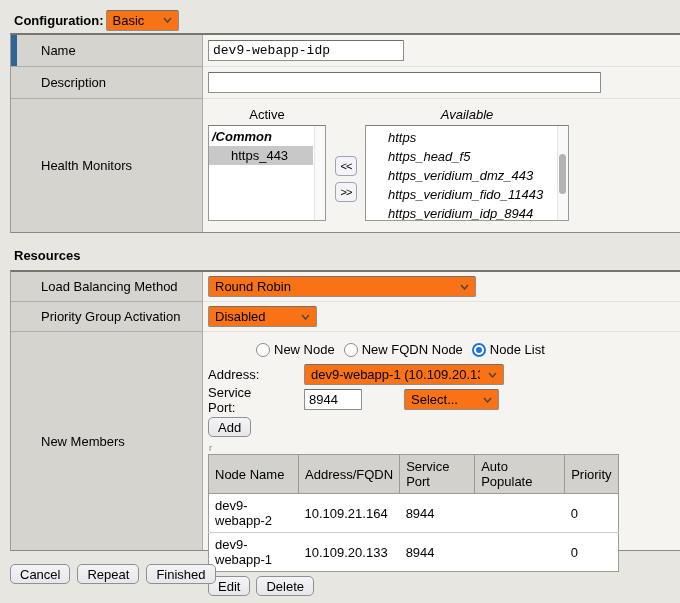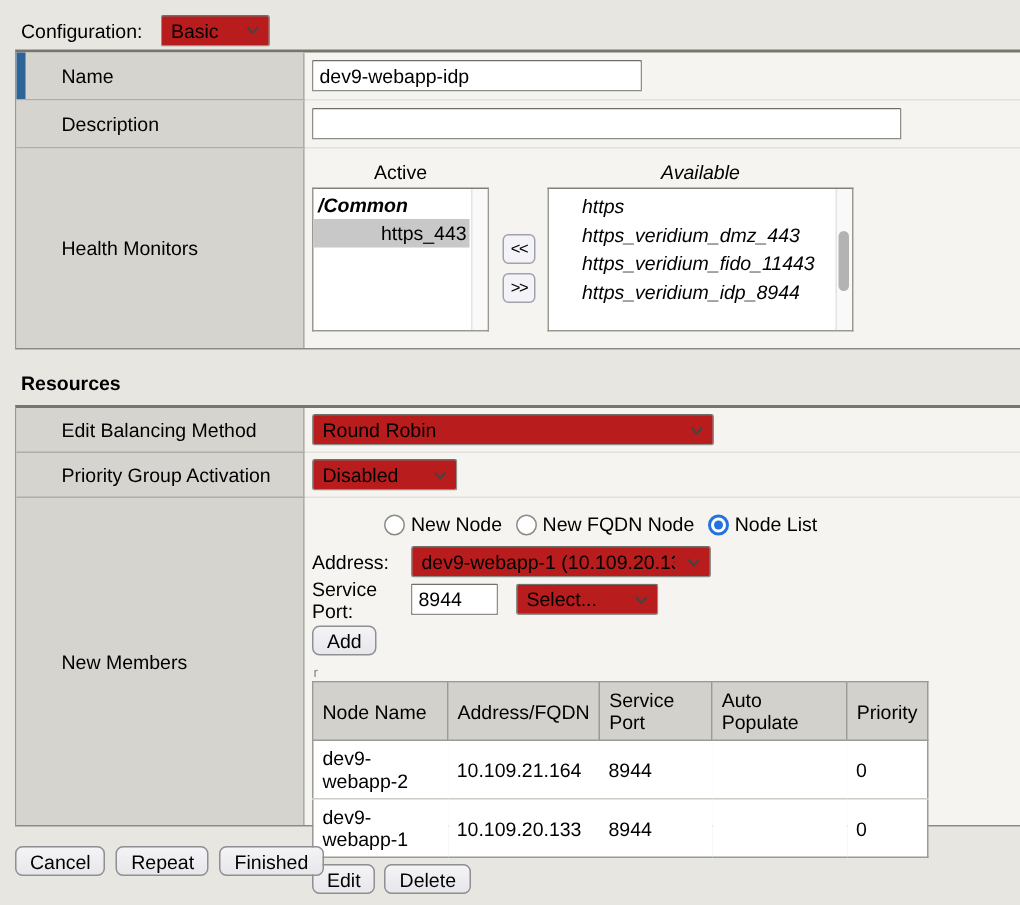--- a/index.html
+++ b/index.html
@@ -21,37 +21,37 @@
     font-family:"Liberation Sans",sans-serif;
     font-size:13px;color:#000;
   }
   
   .txt{
     height:21px;background:#fff;border:1px solid var(--ctl-border);
     border-top-color:#706f6a;padding:0 4px;font:13px "Liberation Sans",sans-serif;
     border-radius:1px;
   }
   .sel{
-    height:21px;background:#b91c1c;border:1px solid var(--ctl-border);
+    height:21px;background:#f97316;border:1px solid var(--ctl-border);
     border-top-color:#706f6a;border-radius:2px;
     display:inline-flex;align-items:center;justify-content:space-between;
     padding:0 6px;cursor:default;
   }
   .sel .sel-text{white-space:nowrap;overflow:hidden;}
   .sel svg{flex:none;margin-left:8px;}
   .btn{
     display:inline-flex;align-items:center;justify-content:center;
     height:20px;padding:0 9px;
     background:linear-gradient(#f4f3f6,#e7e6ea);
     border:1px solid #8f8f94;border-radius:5px;
     font:13px "Liberation Sans",sans-serif;color:#000;cursor:default;
   }
   
   .config-bar{display:flex;align-items:center;margin:10px 0 3px 14px;height:20px;}
-  .config-bar .cfg-label{font-weight:normal;margin-right:12px;}
+  .config-bar .cfg-label{font-weight:bold;margin-right:2px;}
   .config-bar .sel{width:73px;}
   
   .form-table{
     display:grid;grid-template-columns:192px 1fr;
     margin-left:10px;width:670px;
     background:var(--panel-bg);
     border:1px solid var(--border-mid);
     border-top:2px solid var(--border-dark);
     border-right:none;
     border-bottom:1px solid #8a8983;
@@ -87,21 +87,21 @@
     background:#f9f9f9;border-left:1px solid #e4e4e4;
   }
   .lb-thumb{
     position:absolute;right:2px;top:28px;width:7px;height:40px;
     border-radius:4px;background:#b3b3b3;
   }
   .active-box{width:118px;}
   .avail-box{width:204px;font-style:italic;}
   .lb-group{font-weight:bold;font-style:italic;padding-left:3px;line-height:18px;}
   .lb-item{line-height:19px;}
-  .active-box .lb-item{padding-left:45px;}
+  .active-box .lb-item{padding-left:22px;}
   .active-box .lb-item.selected{background:#c8c8c8;margin-right:12px;}
   .avail-box .lb-item{padding-left:22px;}
   .hm-btns{display:flex;flex-direction:column;gap:6px;margin:49px 8px 0 9px;}
   .mv-btn{
     width:22px;height:20px;padding:0;border-radius:4px;
     background:#f4f3f8;border:1px solid #a2a1b0;
     font:11px "Liberation Sans",sans-serif;letter-spacing:-1px;
     display:flex;align-items:center;justify-content:center;
   }
   
@@ -112,21 +112,21 @@
   .radio{display:inline-flex;align-items:center;margin-right:9px;}
   .rb{
     width:14px;height:14px;border-radius:50%;background:#fff;
     border:1px solid #8b8a85;display:inline-block;margin-right:4px;flex:none;
   }
   .rb.on{border:2px solid var(--radio-blue);position:relative;}
   .rb.on::after{
     content:"";position:absolute;left:2px;top:2px;right:2px;bottom:2px;
     border-radius:50%;background:var(--radio-blue);
   }
-  .field-row{display:flex;align-items:center;margin-top:7px;height:21px;}
+  .field-row{display:flex;align-items:center;margin-top:7px;height:21px;gap:30px;}
   .field-label{width:66px;flex:none;}
   .addr-sel{width:200px;}
   .port-input{width:58px;margin-right:12px;}
   .port-sel{width:95px;}
   .add-row{margin-top:7px;}
   .artifact{font-size:9px;line-height:8px;color:#85847f;margin:7px 0 1px 1px;height:8px;}
   
   .members{
     border-collapse:collapse;margin-top:2px;
     border:1px solid #9b9a94;
@@ -157,21 +157,21 @@
       </svg>
   </div>
 </div>
 
 <div class="form-table t1">
   <div class="row">
     <div class="label-cell accent">
       <span>Name</span>
     </div>
     <div class="value-cell">
-      <input class="txt" style="width: 220px;" value="dev9-webapp-idp">
+      <input class="txt" style="width: 196px; font-family: Liberation Mono, monospace;" value="dev9-webapp-idp">
     </div>
   </div>
   <div class="row">
     <div class="label-cell">
       <span>Description</span>
     </div>
     <div class="value-cell">
       <input class="txt" style="width: 393px;" value="">
     </div>
   </div>
@@ -190,55 +190,56 @@
           </div>
         </div>
         <div class="hm-btns">
           <button class="mv-btn">&lt;&lt;</button>
           <button class="mv-btn">&gt;&gt;</button>
         </div>
         <div class="avail-box">
           <div class="hm-title">Available</div>
           <div class="listbox">
             <div class="lb-item">https</div>
+            <div class="lb-item">https_head_f5</div>
             <div class="lb-item">https_veridium_dmz_443</div>
             <div class="lb-item">https_veridium_fido_11443</div>
             <div class="lb-item">https_veridium_idp_8944</div>
             <div class="lb-track">
               <div class="lb-thumb"></div>
             </div>
           </div>
         </div>
       </div>
     </div>
   </div>
 </div>
 
 <div class="section-title">Resources</div>
 
 <div class="form-table t2">
   <div class="row">
     <div class="label-cell">
-      <span>Edit Balancing Method</span>
+      <span>Load Balancing Method</span>
     </div>
     <div class="value-cell">
       <div class="sel" style="width:268px">
         <span class="sel-text">Round Robin</span>
         <svg width="9" height="6" viewBox="0 0 9 6">
             <path d="M1 1 L4.5 5 L8 1" stroke="#444" fill="none" stroke-width="1.4"></path>
           </svg>
       </div>
     </div>
   </div>
   <div class="row">
     <div class="label-cell">
       <span>Priority Group Activation</span>
     </div>
     <div class="value-cell">
-      <div class="sel" style="width:97px">
+      <div class="sel" style="width:109px">
         <span class="sel-text">Disabled</span>
         <svg width="9" height="6" viewBox="0 0 9 6">
             <path d="M1 1 L4.5 5 L8 1" stroke="#444" fill="none" stroke-width="1.4"></path>
           </svg>
       </div>
     </div>
   </div>
   <div class="row last">
     <div class="label-cell">
       <span>New Members</span>

